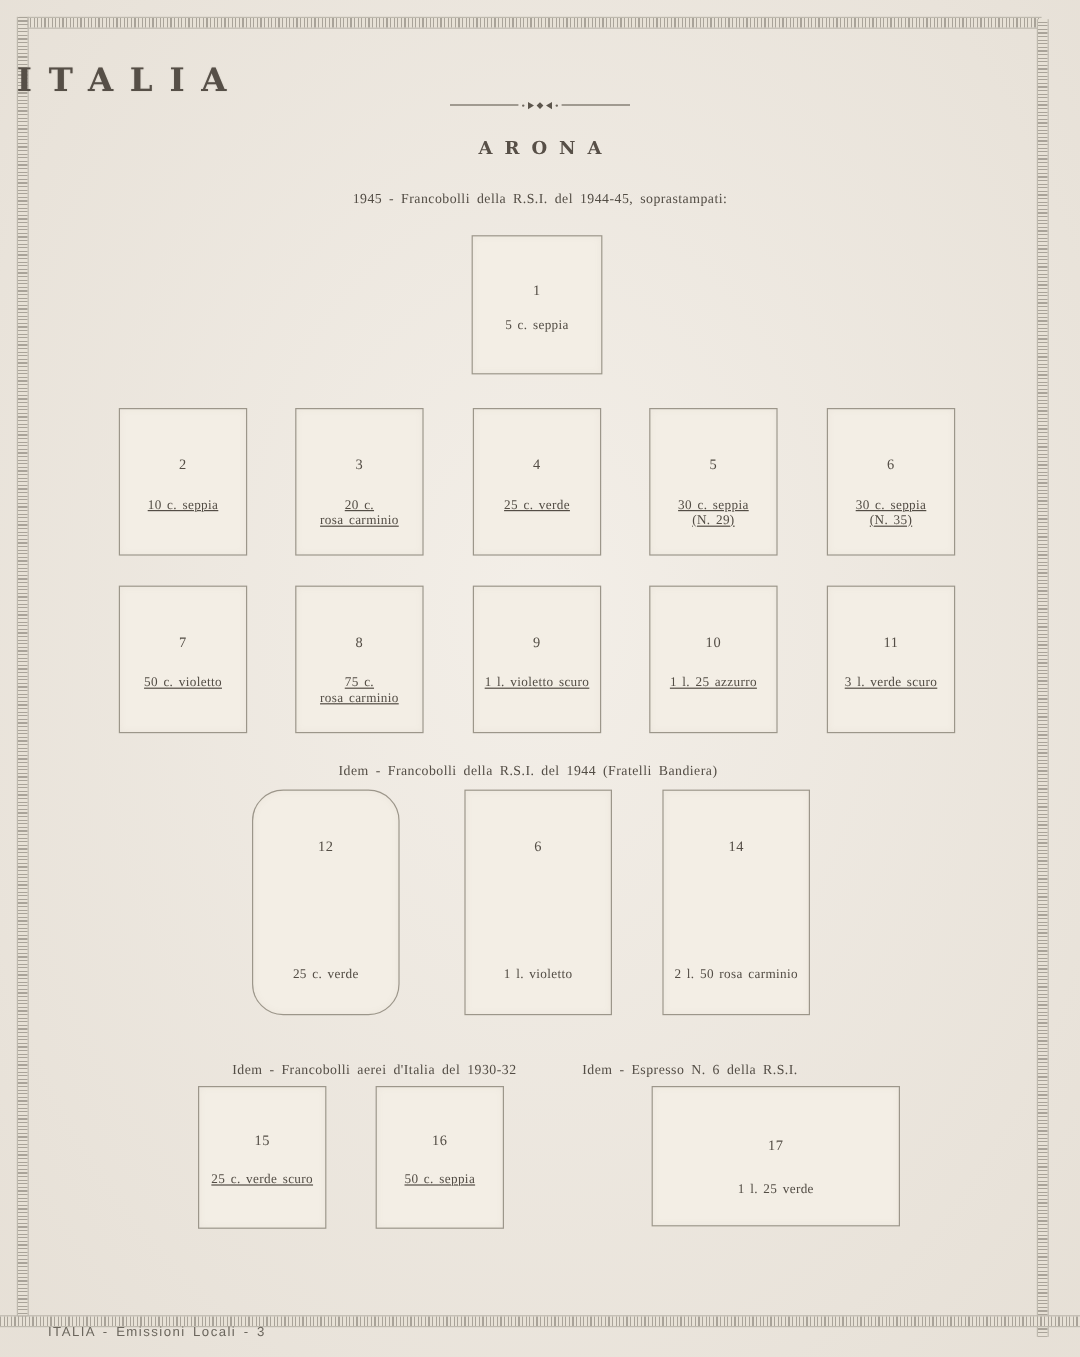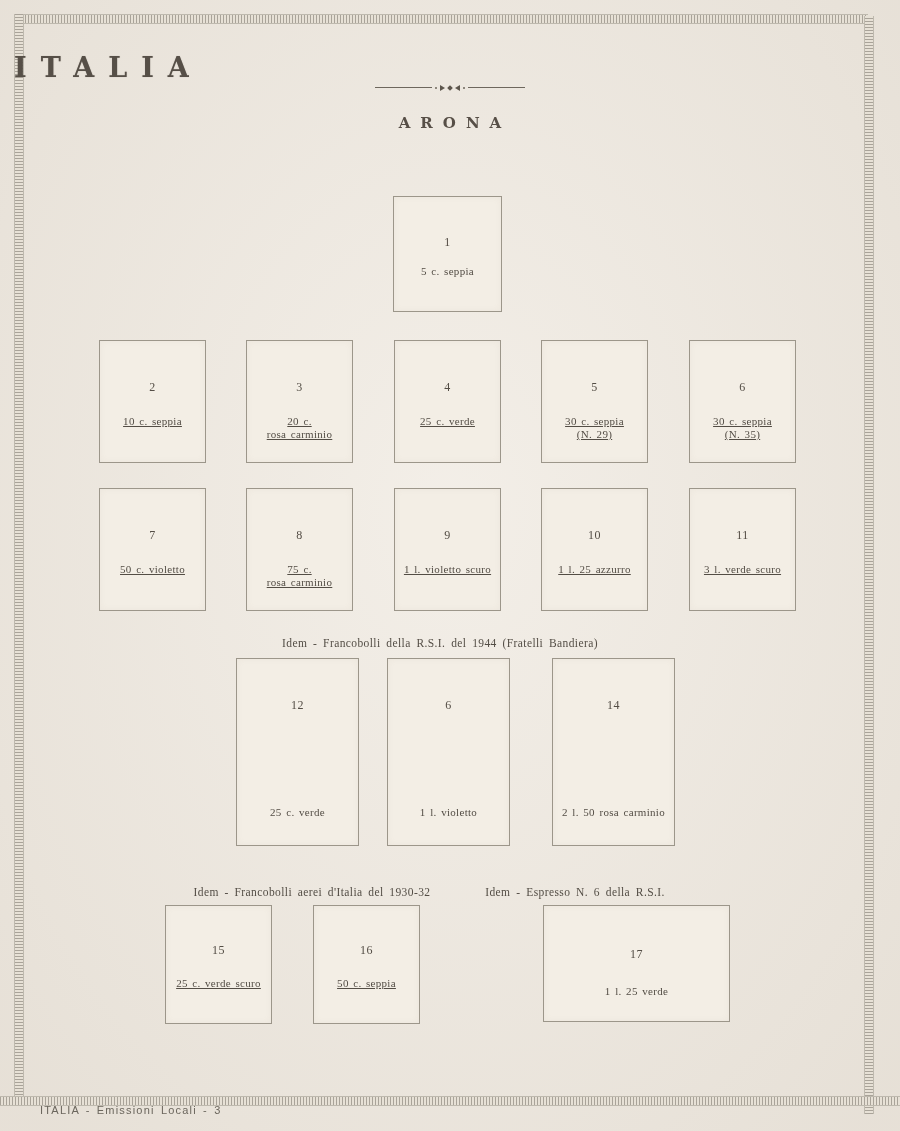--- a/index.html
+++ b/index.html
@@ -97,20 +97,21 @@
   <span class="orn-dot"></span>
   <span class="orn-tri-r"></span>
   <span class="orn-diamond"></span>
   <span class="orn-tri-l"></span>
   <span class="orn-dot"></span>
   <span class="orn-line"></span>
 </div>
 <div class="subtitle">ARONA</div>
 
 <div class="heading heading-main">
+  <div>1945 - Francobolli della R.S.I. del 1944-45, soprastampati:</div>
 </div>
 
 <div class="box box-first" style="left:393px;top:196px;width:107px;height:114px;">
   <span class="num">1</span>
   <span class="val">
       <span>5 c. seppia</span>
     </span>
 </div>
 
 <div class="box box-sm" style="left:99px;top:340px;width:105px;height:121px;">
@@ -174,21 +175,21 @@
 </div>
 <div class="box box-sm" style="left:689px;top:488px;width:105px;height:121px;">
   <span class="num">11</span>
   <span class="val">
       <span>3 l. verde scuro</span>
     </span>
 </div>
 
 <div class="heading heading-bandiera">Idem - Francobolli della R.S.I. del 1944 (Fratelli Bandiera)</div>
 
-<div class="box box-tall" style="left:236px;top:658px;width:121px;height:186px;">
+<div class="box box-tall" style="left:210px;top:658px;width:121px;height:186px;border-radius:26px;">
   <span class="num">12</span>
   <span class="val">
       <span>25 c. verde</span>
     </span>
 </div>
 <div class="box box-tall" style="left:387px;top:658px;width:121px;height:186px;">
   <span class="num">6</span>
   <span class="val">
       <span>1 l. violetto</span>
     </span>
@@ -208,20 +209,20 @@
   <span class="val">
       <span>25 c. verde scuro</span>
     </span>
 </div>
 <div class="box box-sm" style="left:313px;top:905px;width:105px;height:117px;">
   <span class="num">16</span>
   <span class="val">
       <span>50 c. seppia</span>
     </span>
 </div>
-<div class="box box-wide" style="left:543px;top:905px;width:185px;height:115px;">
+<div class="box box-wide" style="left:543px;top:905px;width:185px;height:115px;padding-left:20px;">
   <span class="num">17</span>
   <span class="val">
       <span>1 l. 25 verde</span>
     </span>
 </div>
 
 <div class="footer">ITALIA - Emissioni Locali - 3</div>
 
 </body></html>

